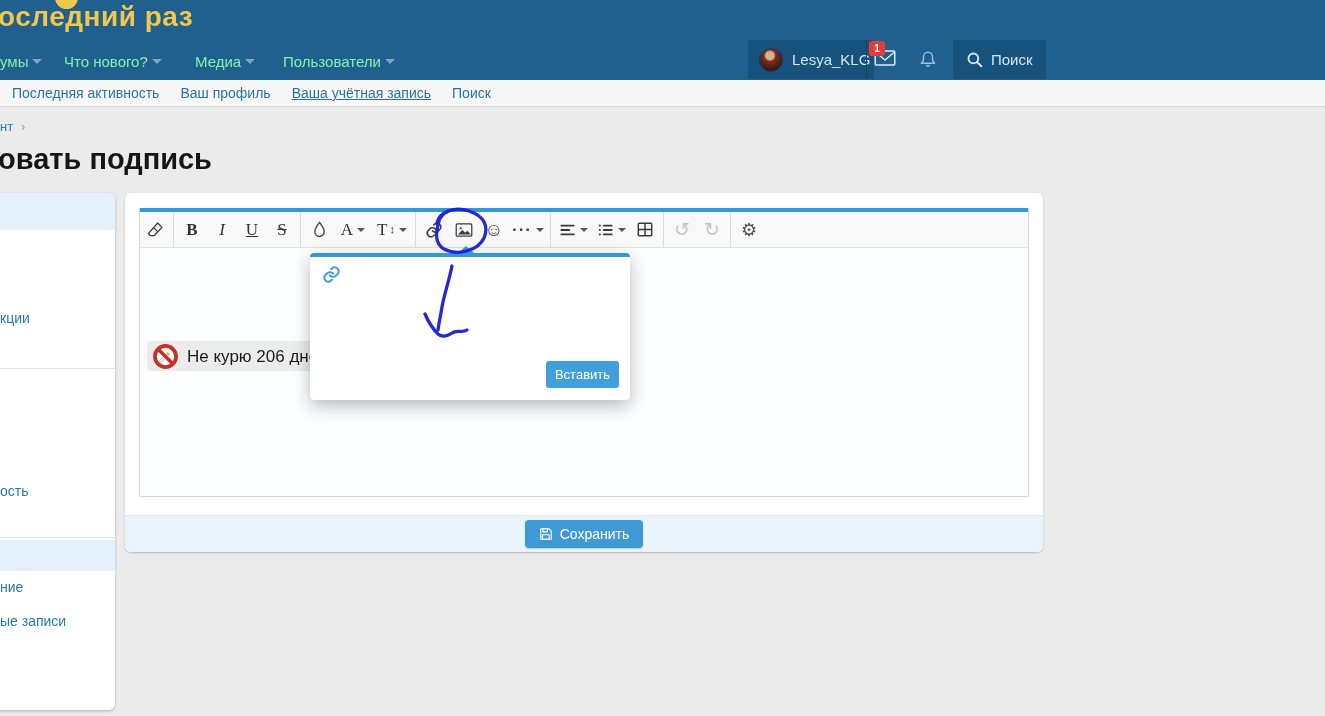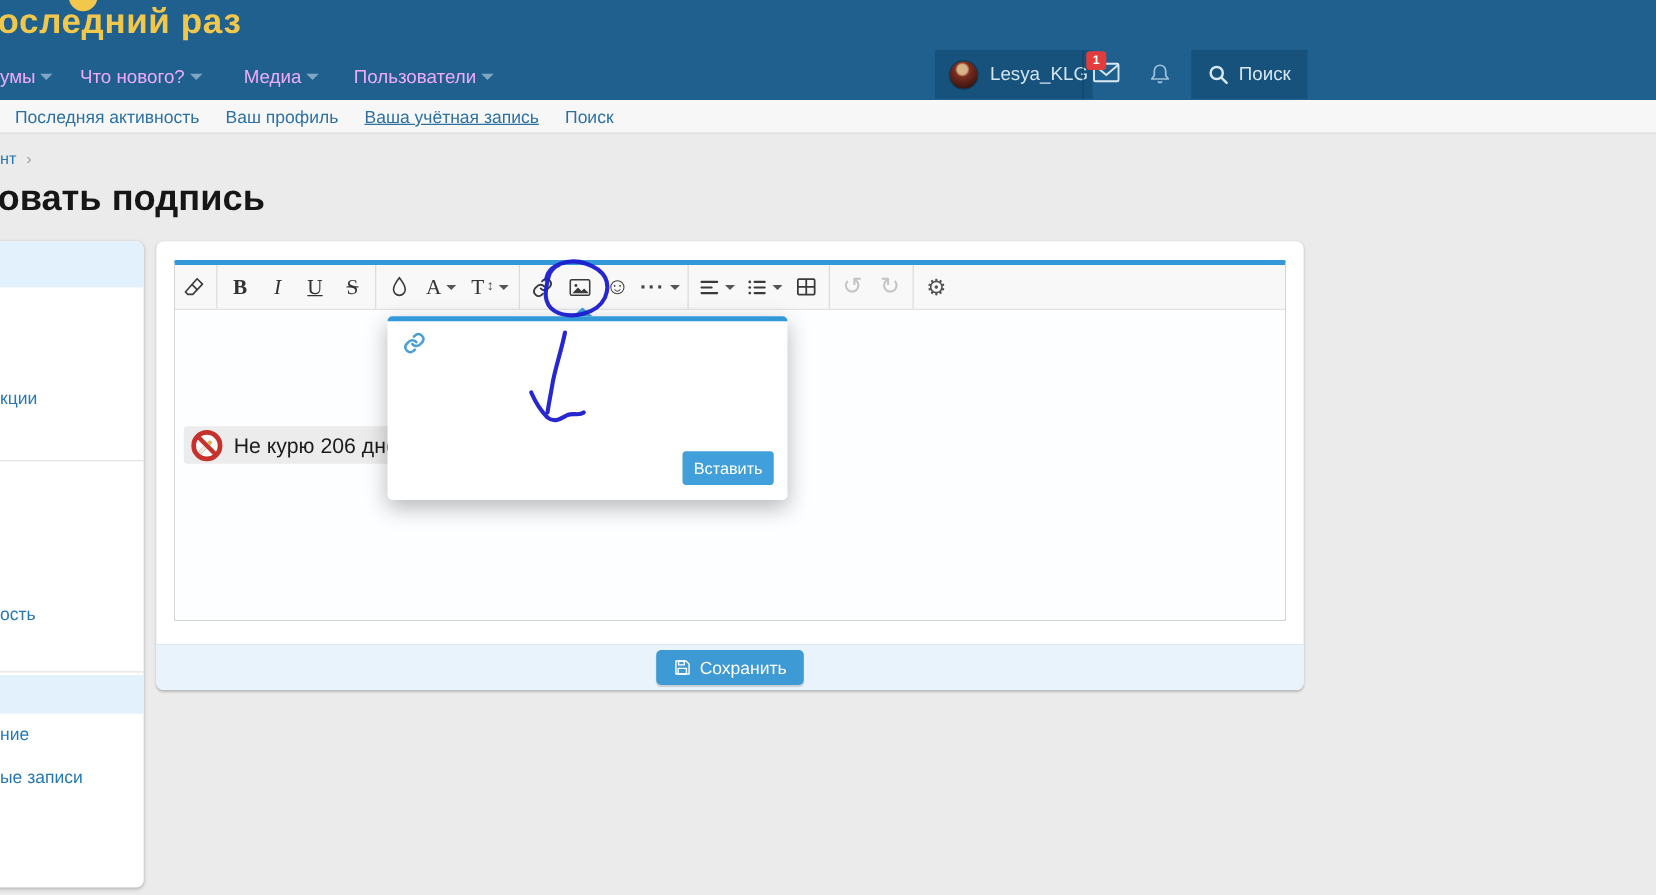--- a/index.html
+++ b/index.html
@@ -4,21 +4,21 @@
 <style>
   * { margin:0; padding:0; box-sizing:border-box; }
   html,body { width:1325px; height:716px; }
   body { font-family:"Liberation Sans", sans-serif; background:#ebebeb; position:relative; overflow:hidden; }
   .screen { position:absolute; inset:0; width:1325px; height:716px; overflow:hidden; }
 
   
   .header { position:absolute; left:0; top:0; width:1325px; height:80px; background:#20608e; }
   .logo-circle { position:absolute; left:55px; top:-14px; width:23px; height:23px; border-radius:50%; background:#f2c84c; }
   .logo-text { position:absolute; left:-2px; top:1px; font-size:28px; font-weight:bold; color:#f2c84c; letter-spacing:0.5px; }
-  .nav-item { position:absolute; top:48px; height:26px; display:flex; align-items:center; gap:4px; color:#f0abfc; font-size:15px; cursor:pointer; }
+  .nav-item { position:absolute; top:48px; height:26px; display:flex; align-items:center; gap:4px; color:#86efac; font-size:15px; cursor:pointer; }
   .caret-down { width:0; height:0; border-left:5px solid transparent; border-right:5px solid transparent; border-top:5px solid #7ea6c5; }
   .nav-umy { left:0px; } .nav-new { left:64px; } .nav-media { left:195px; } .nav-users { left:283px; }
 
   .user-tile { position:absolute; left:748px; top:40px; width:126px; height:39px; background:#16527c; display:flex; align-items:center; }
   .avatar { width:24px; height:24px; border-radius:50%; margin-left:11px; background:radial-gradient(circle at 45% 30%, #d8b38a 0 20%, #7e2c1f 30%, #3c1712 75%); border:1px solid #0e3d5e; }
   .username { color:#d3e5f2; font-size:15px; margin-left:9px; }
   .tile-divider { position:absolute; left:866px; top:40px; width:1px; height:39px; background:#114669; }
   .mail-wrap { position:absolute; left:874px; top:49px; width:22px; height:18px; }
   .mail-badge { position:absolute; left:869px; top:41px; min-width:16px; height:15px; background:#e23d3d; color:#fff; font-size:10px; font-weight:bold; border-radius:3px; display:flex; align-items:center; justify-content:center; padding:0 3px; z-index:3; }
   .bell-wrap { position:absolute; left:917px; top:49px; width:22px; height:22px; }

